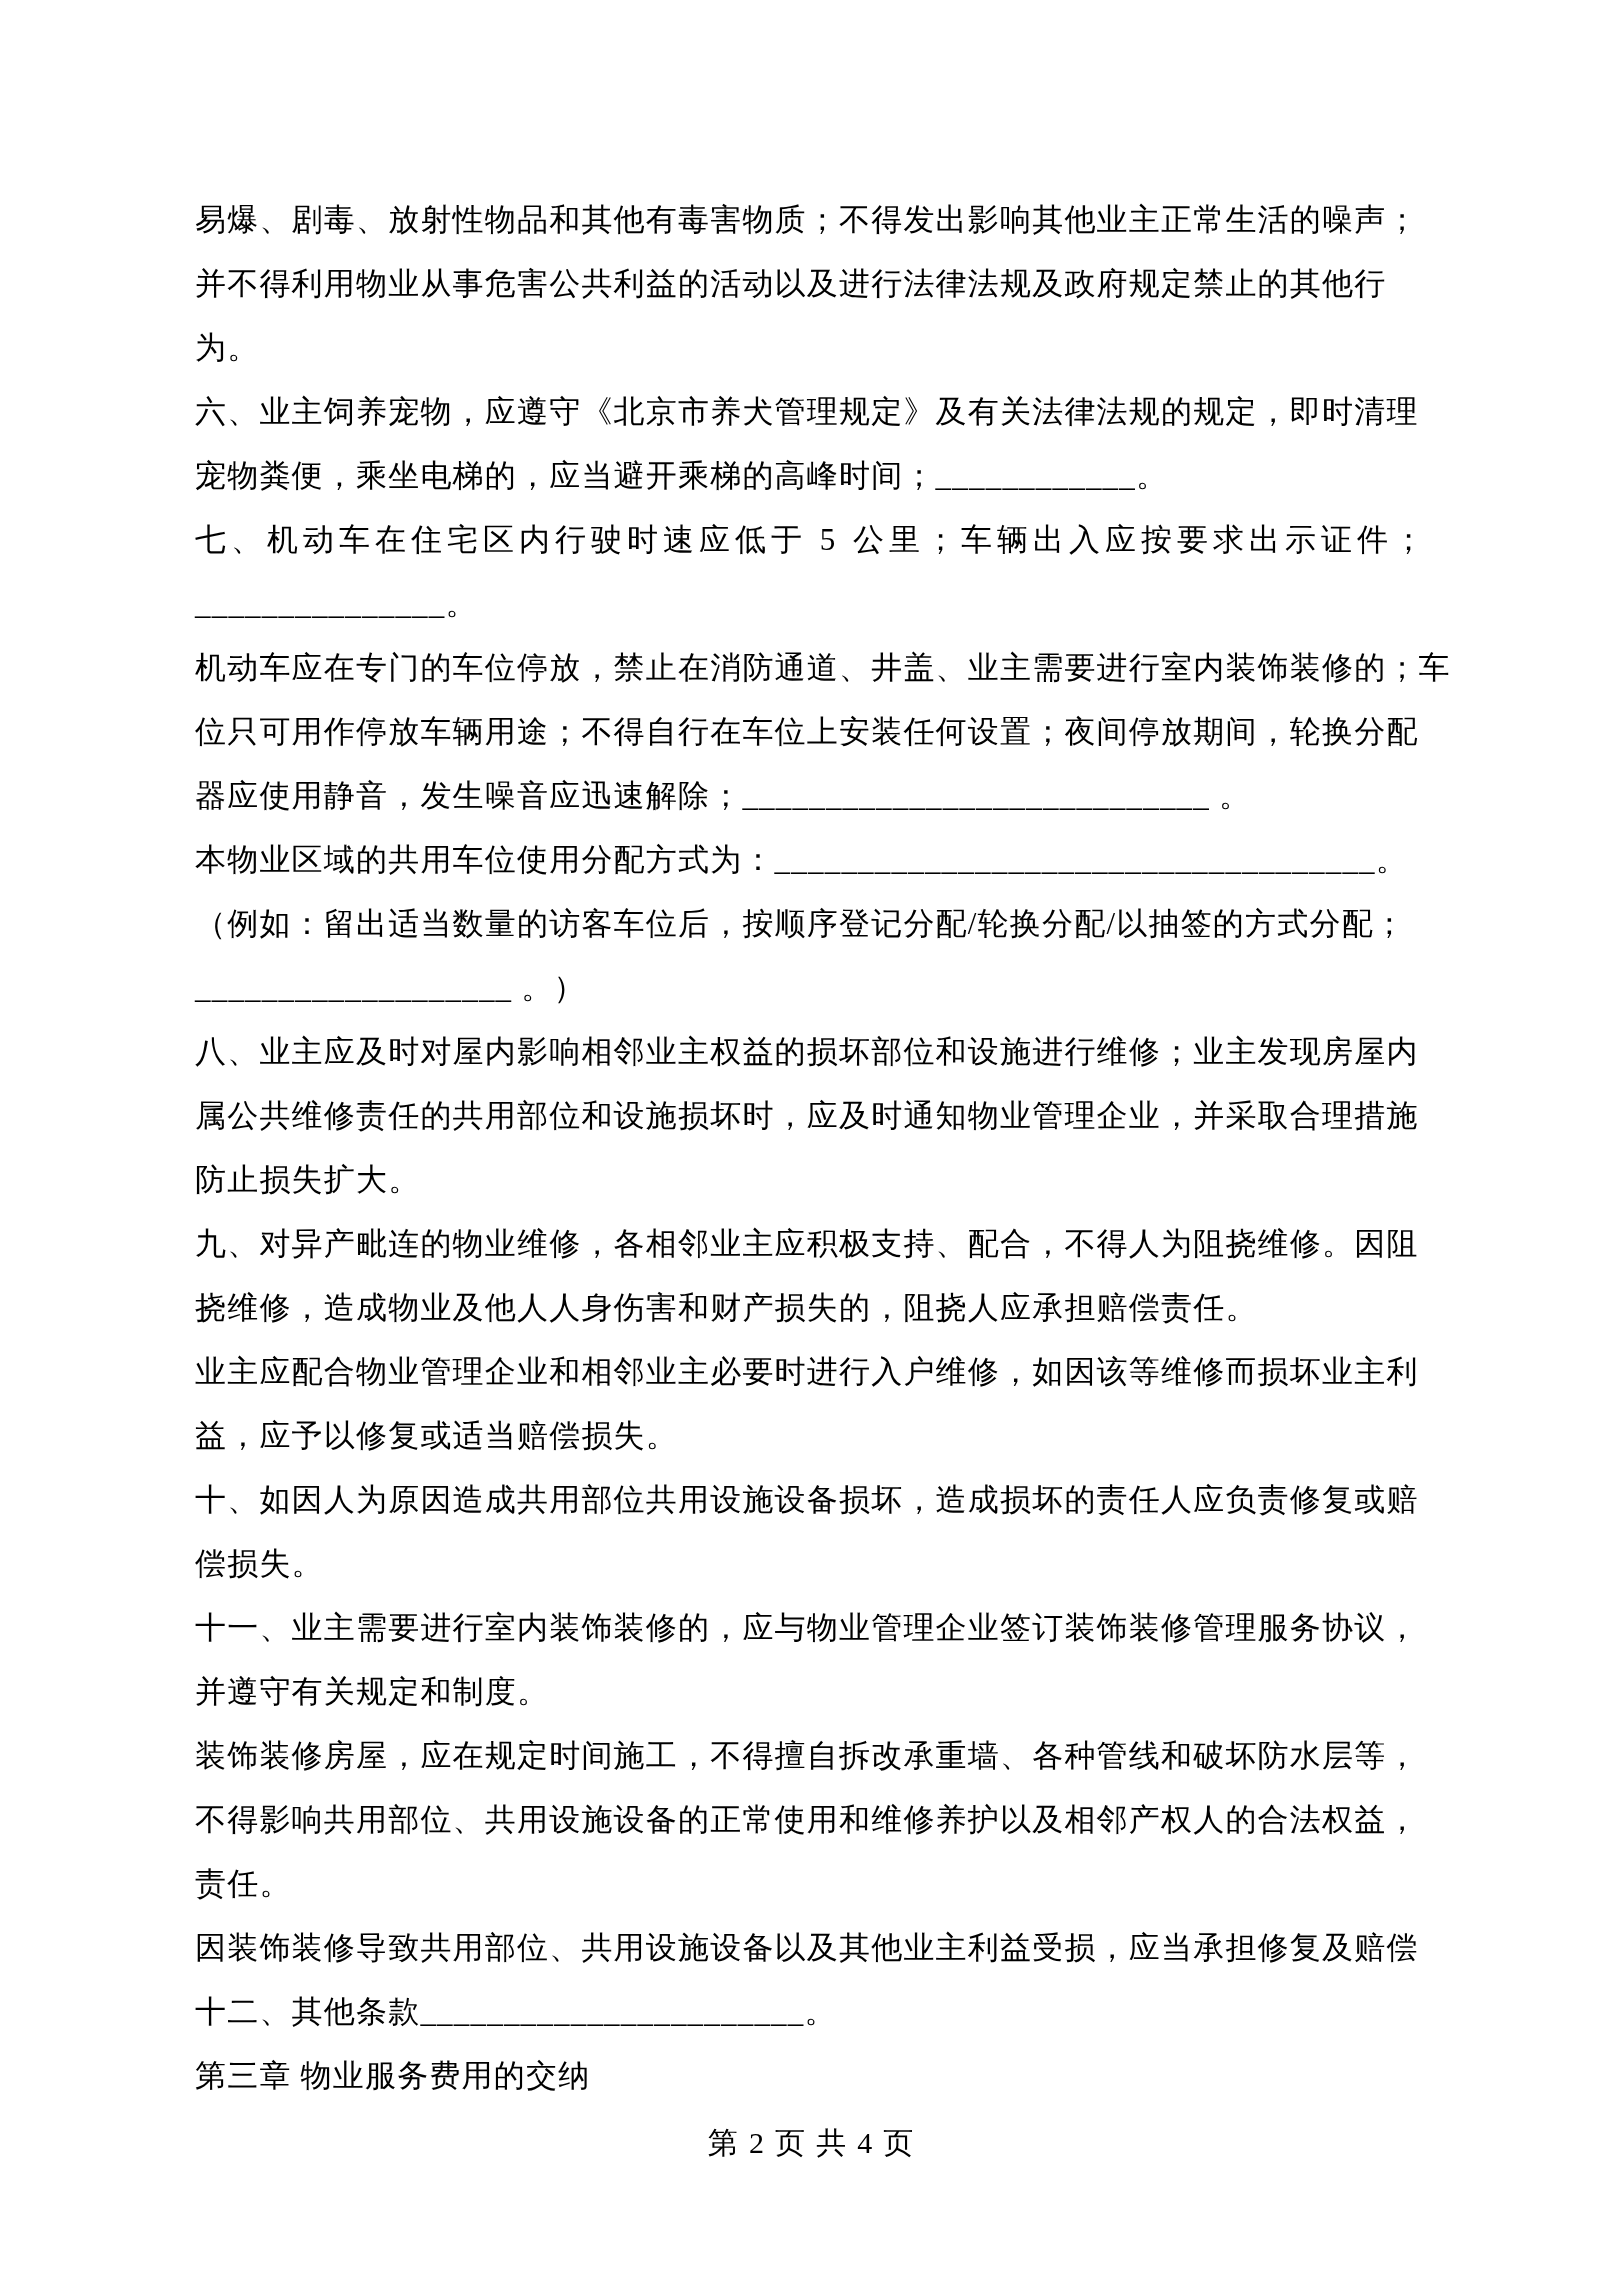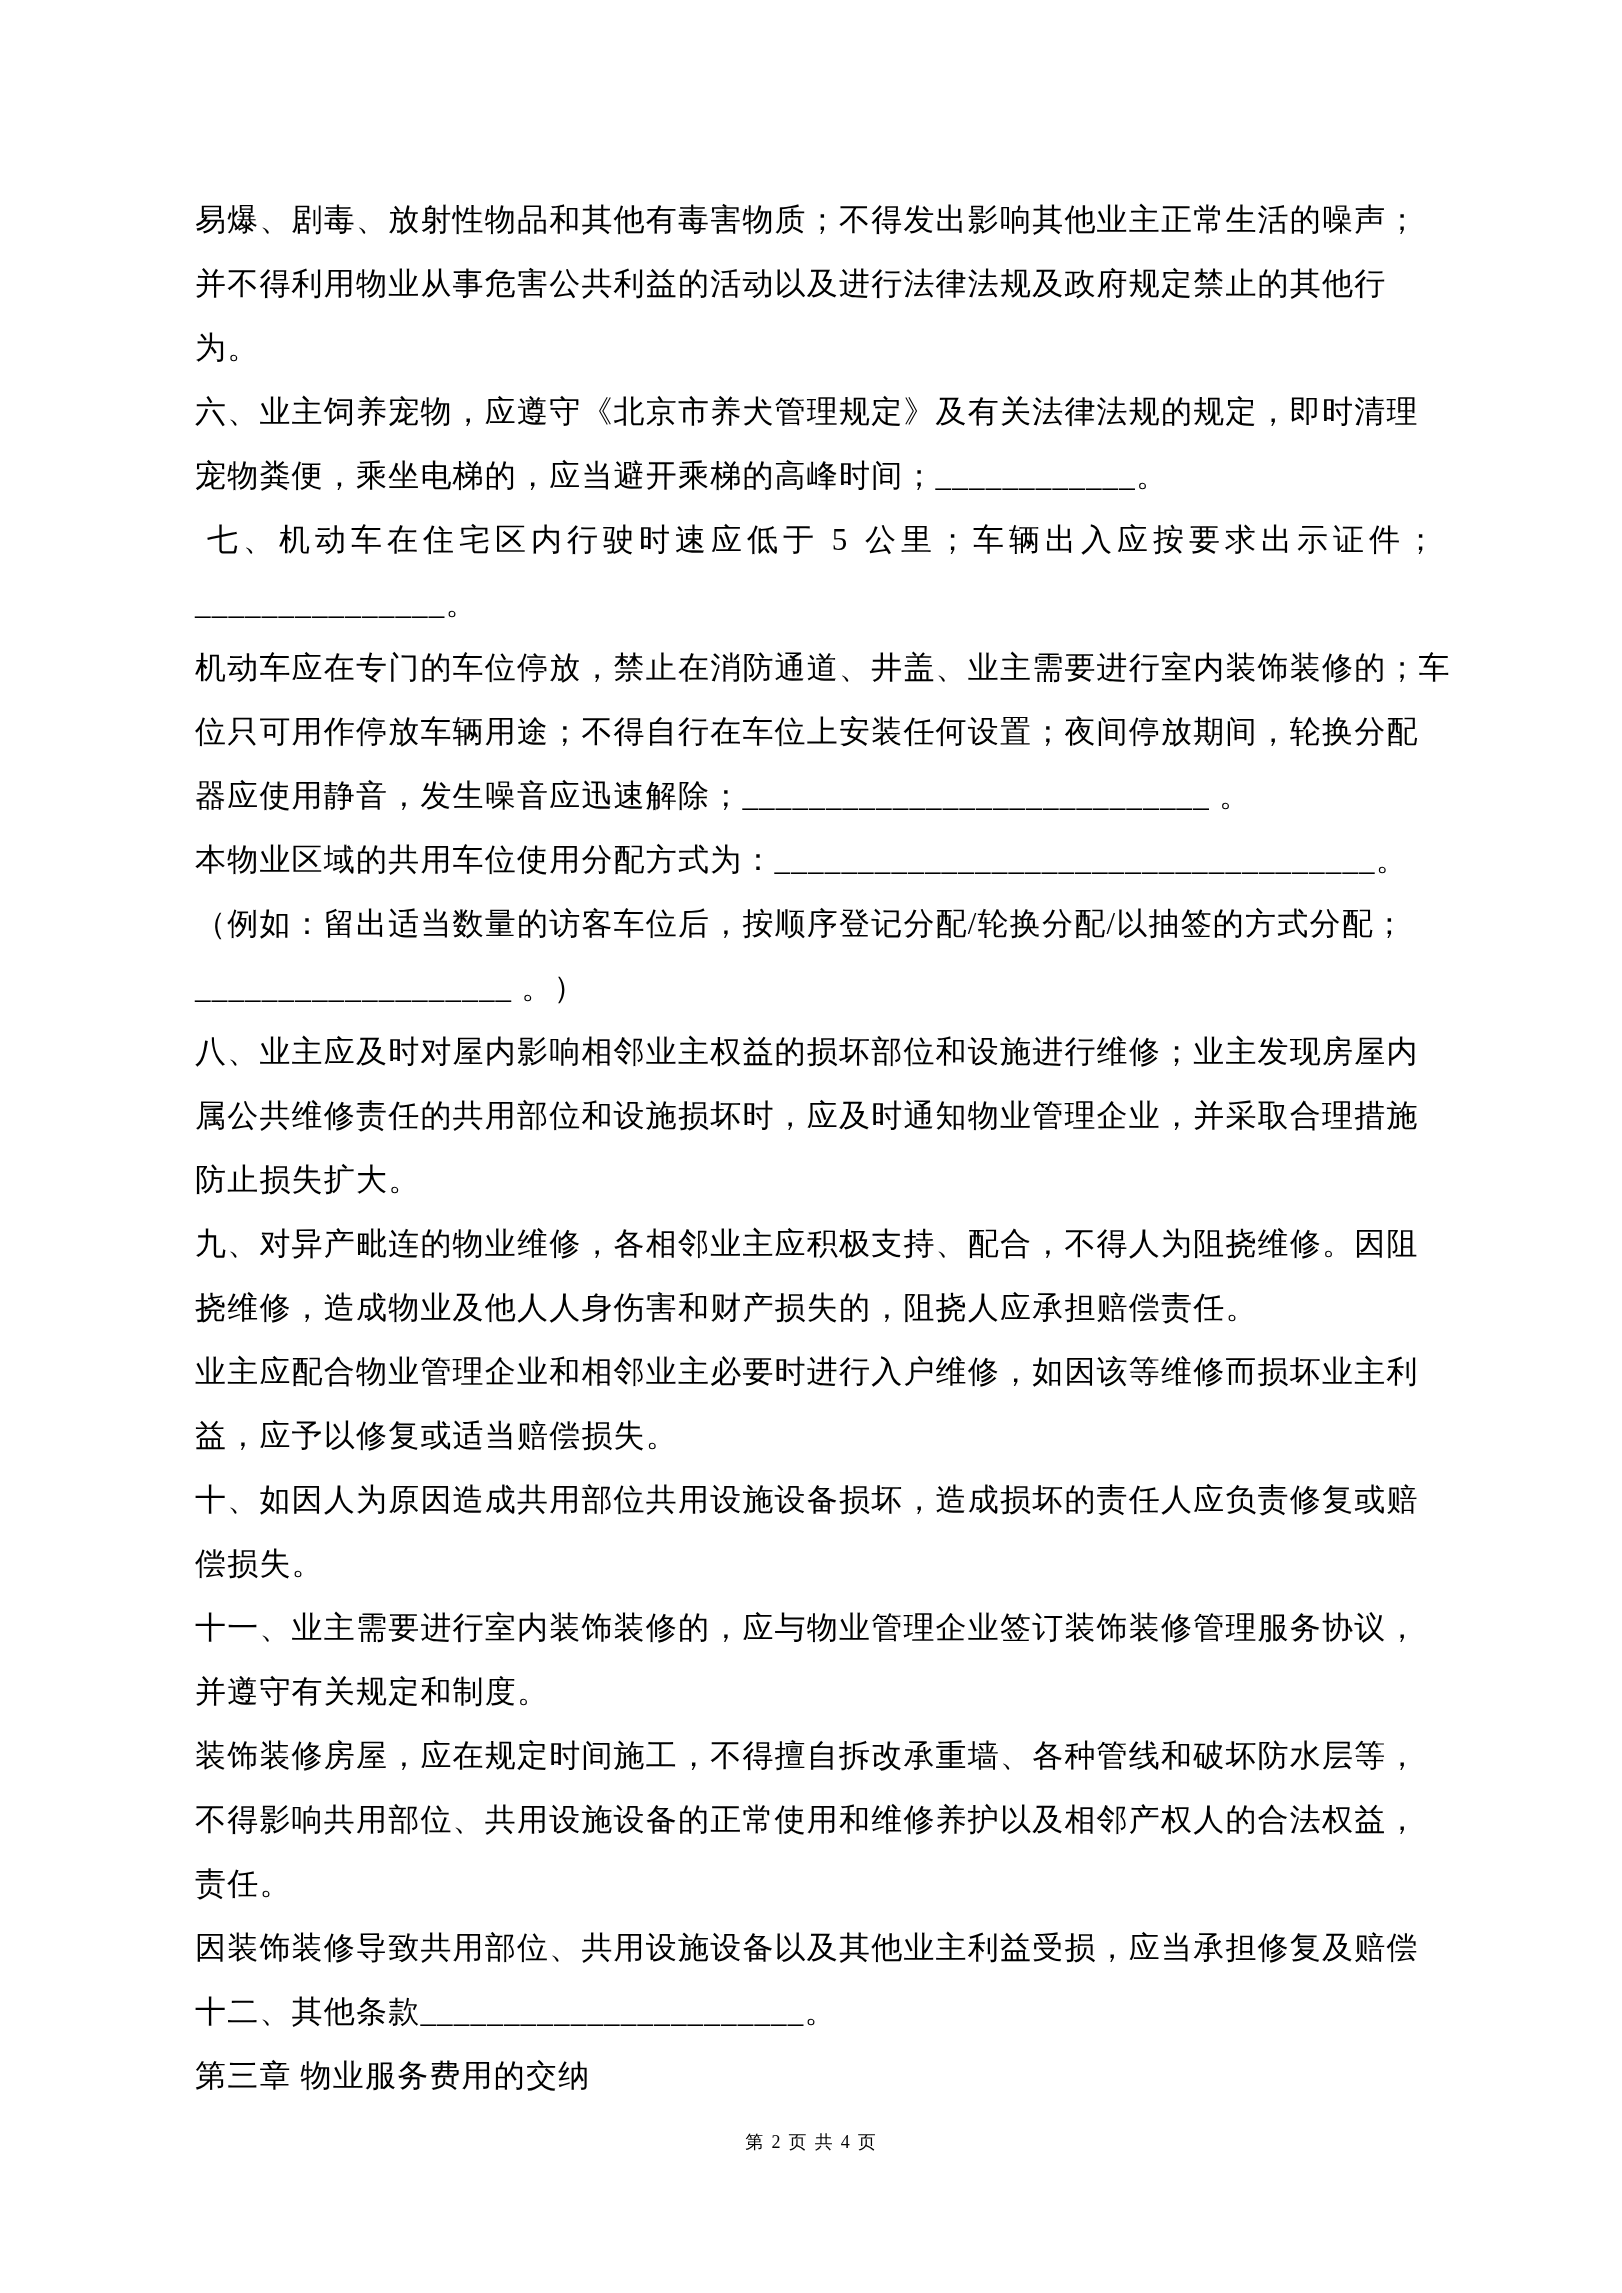--- a/index.html
+++ b/index.html
@@ -24,29 +24,28 @@
   }
   .line {
     height: 64px;
     line-height: 64px;
     font-size: 31px;
     letter-spacing: 1.2px;
     white-space: nowrap;
   }
   .line.spread {
     letter-spacing: 5px;
-    margin-left: 12px;
   }
   .footer {
     position: absolute;
     left: 0;
     top: 2126px;
     width: 1623px;
     text-align: center;
-    font-size: 18px;
+    font-size: 30px;
     letter-spacing: 1.8px;
     line-height: 33px;
   }
 </style>
 </head>
 <body>
 
 <div class="page">
   <div class="content">
       <div class="line">易爆、剧毒、放射性物品和其他有毒害物质；不得发出影响其他业主正常生活的噪声；</div>

